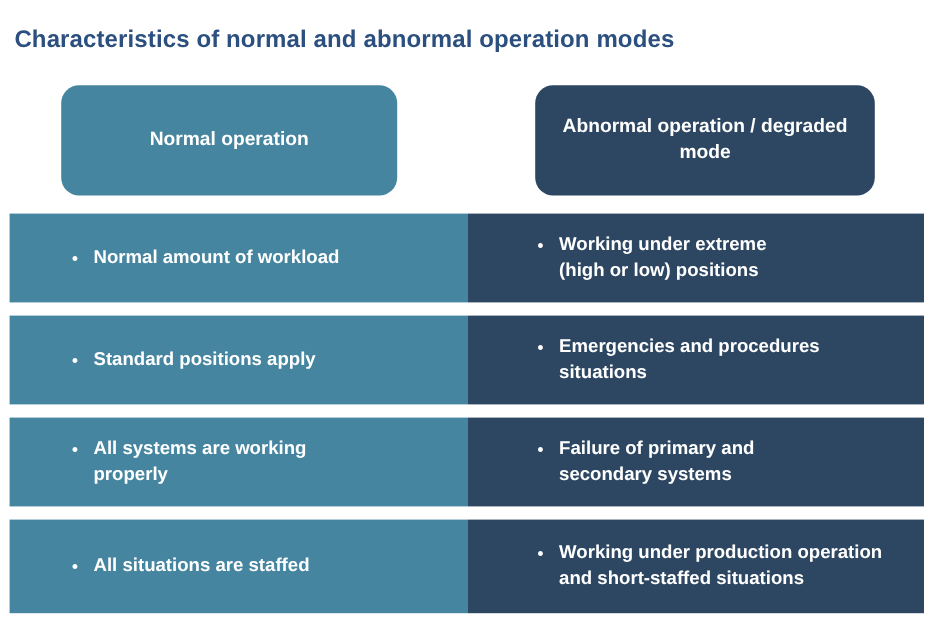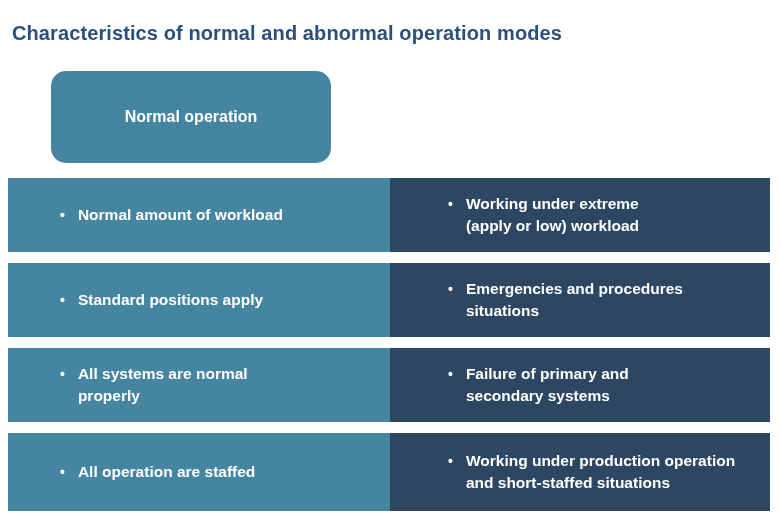--- a/index.html
+++ b/index.html
@@ -99,33 +99,37 @@
 <body>
 
 <div class="canvas">
 
   <h1 class="title">Characteristics of normal and abnormal operation modes</h1>
 
   <div class="hdr hdr-left">
     <span>Normal operation</span>
   </div>
 
+  <div class="hdr hdr-right">
+    <span>Abnormal operation / degraded
+mode</span>
+  </div>
 
   <div class="row row-1">
     <div class="cell cell-left">
       <div class="cell-inner">
         <span class="bullet">•</span>
         <span class="cell-text">Normal amount of workload</span>
       </div>
     </div>
     <div class="cell cell-right">
       <div class="cell-inner">
         <span class="bullet">•</span>
         <span class="cell-text">Working under extreme
-(apply or low) workload</span>
+(high or low) positions</span>
       </div>
     </div>
   </div>
 
   <div class="row row-2">
     <div class="cell cell-left">
       <div class="cell-inner">
         <span class="bullet">•</span>
         <span class="cell-text">Standard positions apply</span>
       </div>
@@ -136,38 +140,38 @@
         <span class="cell-text">Emergencies and procedures
 situations</span>
       </div>
     </div>
   </div>
 
   <div class="row row-3">
     <div class="cell cell-left">
       <div class="cell-inner">
         <span class="bullet">•</span>
-        <span class="cell-text">All systems are normal
+        <span class="cell-text">All systems are working
 properly</span>
       </div>
     </div>
     <div class="cell cell-right">
       <div class="cell-inner">
         <span class="bullet">•</span>
         <span class="cell-text">Failure of primary and
 secondary systems</span>
       </div>
     </div>
   </div>
 
   <div class="row row-4">
     <div class="cell cell-left">
       <div class="cell-inner">
         <span class="bullet">•</span>
-        <span class="cell-text">All operation are staffed</span>
+        <span class="cell-text">All situations are staffed</span>
       </div>
     </div>
     <div class="cell cell-right">
       <div class="cell-inner">
         <span class="bullet">•</span>
         <span class="cell-text">Working under production operation
 and short-staffed situations</span>
       </div>
     </div>
   </div>

